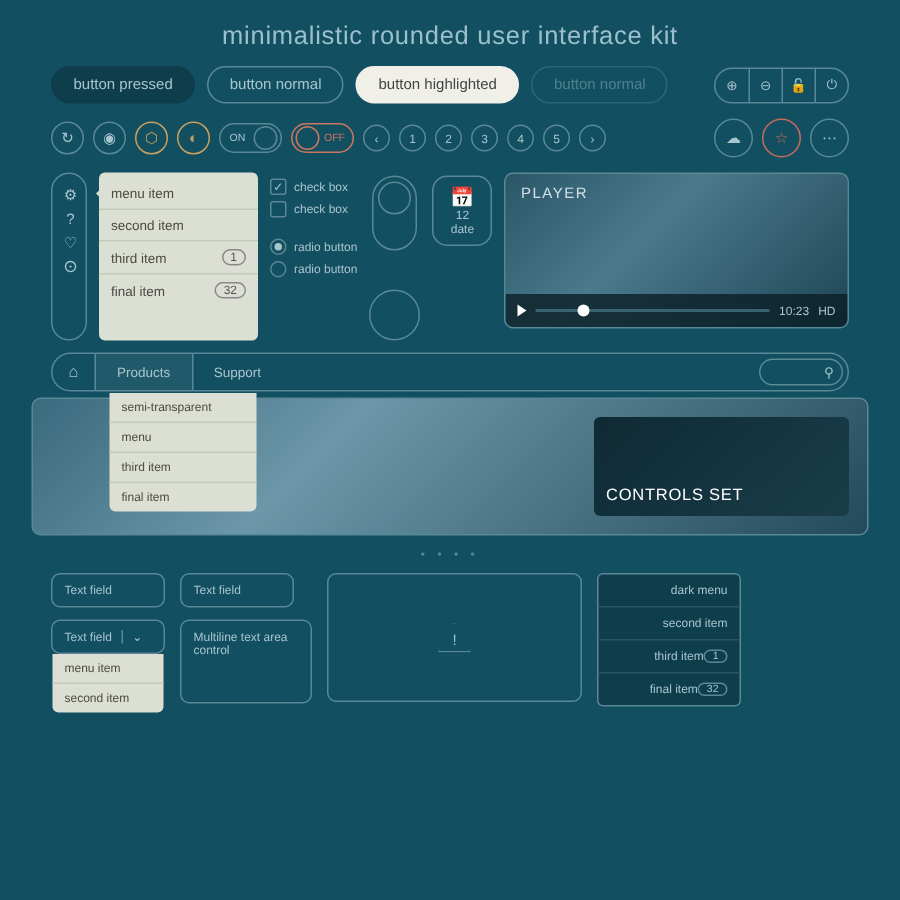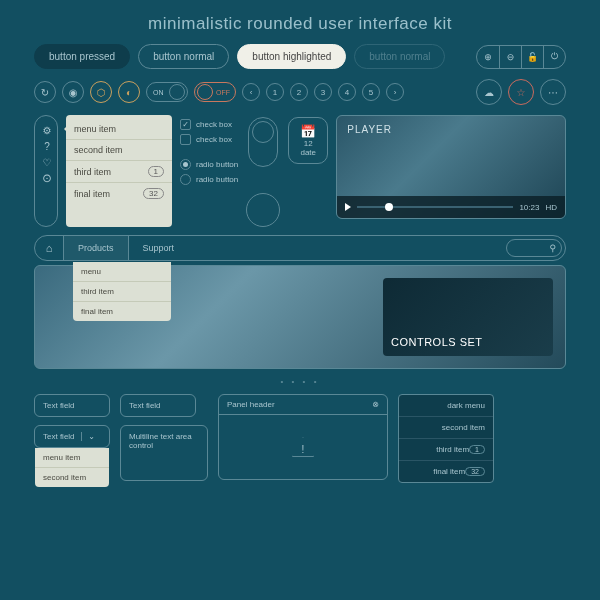--- a/index.html
+++ b/index.html
@@ -63,21 +63,21 @@
 .navbar{display:flex;align-items:center;border:1px solid #5a8896;border-radius:14px;margin:0 34px 4px;height:26px;overflow:visible;position:relative}
 .nav-home{width:28px;text-align:center;font-size:11px;cursor:pointer}
 .nav-item{padding:0 14px;border-left:1px solid #5a8896;height:100%;display:flex;align-items:center;cursor:pointer;font-size:9px}
 .nav-item.active{background:rgba(255,255,255,0.06)}
 .nav-search{margin-left:auto;margin-right:3px;border:1px solid #5a8896;border-radius:11px;width:56px;height:18px;display:flex;align-items:center;justify-content:flex-end;padding-right:5px}
 .nav-drop{position:absolute;top:26px;left:38px;background:#dce0d4;border-radius:0 0 4px 4px;width:98px;z-index:5}
 .nav-drop .mi{padding:5px 8px;color:#4a4a42;border-bottom:1px solid #c5cab8;cursor:pointer;font-size:8px}
 .nav-drop .mi:last-child{border-bottom:none}
 
 
-.hero{margin:0 34px 6px;height:104px;border:1px solid #5a8896;border-radius:6px;background:linear-gradient(135deg,#3a6a7e 0%,#6b97a8 35%,#234a5a 100%);position:relative}
+.hero{margin:0 21px 6px;height:92px;border:1px solid #5a8896;border-radius:6px;background:linear-gradient(135deg,#3a6a7e 0%,#6b97a8 35%,#234a5a 100%);position:relative}
 .hero-card{position:absolute;right:12px;top:12px;bottom:12px;width:170px;background:linear-gradient(135deg,#0e2a35 0%,#1a3d4a 100%);border-radius:4px;display:flex;align-items:flex-end;padding:8px;font-size:11px;font-weight:500;color:#fff;letter-spacing:0.5px}
 .dots{text-align:center;color:#5a8896;font-size:8px;letter-spacing:3px;padding:2px 0 8px}
 
 
 .bottom{display:flex;padding:0 34px;gap:10px}
 .bcol{display:flex;flex-direction:column;gap:8px}
 .tfield{border:1px solid #5a8896;border-radius:6px;padding:6px 8px;font-size:8px;min-height:22px;width:76px}
 .combo{display:flex;align-items:center;position:relative}
 .combo .chev{border-left:1px solid #5a8896;width:20px;text-align:center;margin-left:auto}
 .combo-drop{position:absolute;top:22px;left:0;right:0;background:#dce0d4;border-radius:0 0 4px 4px}
@@ -205,20 +205,21 @@
 </div>
 
 <div class="navbar">
   <div class="nav-home">⌂</div>
   <div class="nav-item active">Products</div>
   <div class="nav-item">Support</div>
   <div class="nav-search">
       <span>⚲</span>
     </div>
   <div class="nav-drop">
+    <div class="mi">semi-transparent</div>
     <div class="mi">menu</div>
     <div class="mi">third item</div>
     <div class="mi">final item</div>
   </div>
 </div>
 
 <div class="hero">
   <div class="hero-card">CONTROLS SET</div>
 </div>
 <div class="dots">• • • •</div>
@@ -233,24 +234,20 @@
         <div class="mi">menu item</div>
         <div class="mi">second item</div>
       </div>
     </div>
   </div>
   <div class="bcol">
     <div class="tfield">Text field</div>
     <div class="tfield multiline">Multiline text area control</div>
   </div>
   <div class="panel">
-    <div class="panel-head">
-      <span>Panel header</span>
-      <span>⊗</span>
-    </div>
     <div class="panel-body">
         <div class="warn">!</div>
       </div>
   </div>
   <div class="dark-menu">
     <div class="mi">
         <span>dark menu</span>
       </div>
     <div class="mi">
         <span>second item</span>

